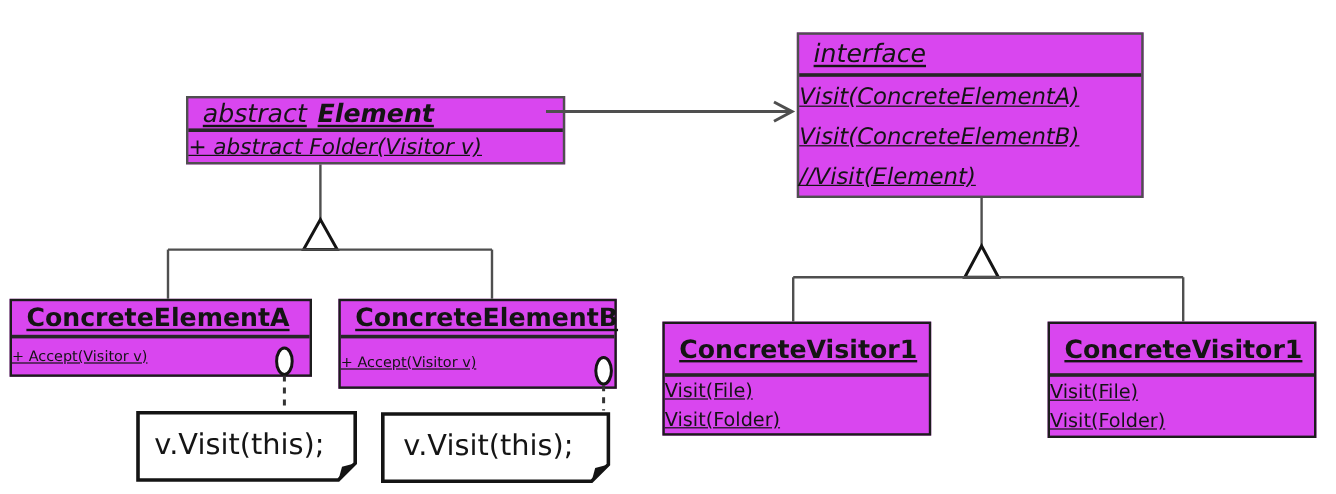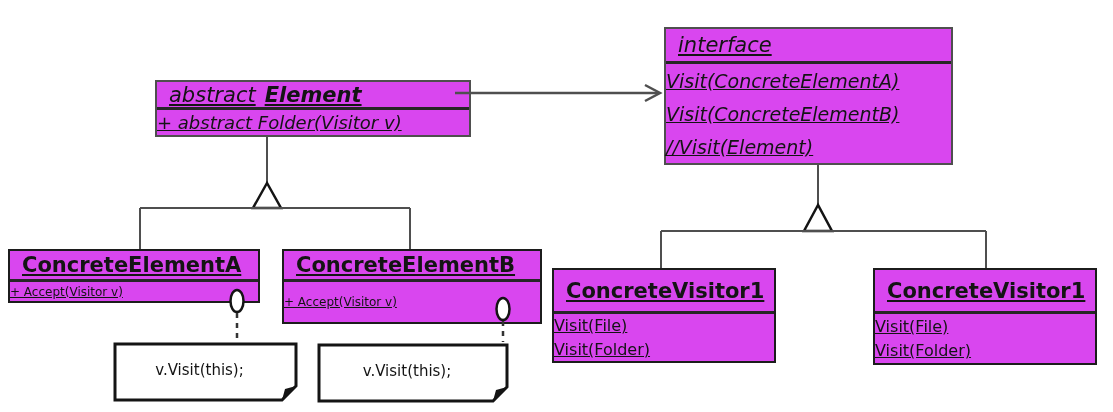--- a/index.html
+++ b/index.html
@@ -21,31 +21,31 @@
   .hdr .nm { font-weight:bold; }
   .hdr.ital .nm { font-style:italic; }
   .body { flex:1 1 auto; display:flex; flex-direction:column; }
   .row { flex:1 1 auto; display:flex; align-items:center; white-space:nowrap; }
   .row.ital { font-style:italic; }
   .note { position:absolute; }
   .note svg { position:absolute; left:0; top:0; }
   .note .note-text {
     position:absolute; left:0; top:0; right:12px; bottom:4px;
     display:flex; align-items:center; justify-content:center;
-    font-size:15px; white-space:nowrap;
+    font-size:24px; white-space:nowrap;
   }
   
   #box-element   { left:139px; top:80px;  width:316px; height:57px;margin-left:16px; }
   #box-element .hdr { height:28px; font-size:21px; }
   #box-element .row { font-size:18px; }
   #box-visitor   { left:664px; top:27px;  width:289px; height:138px; }
   #box-visitor .hdr { height:35px; }
   #box-visitor .row { font-size:19px; }
-  #box-cea       { left:8px;   top:249px; width:252px; height:54px; }
-  #box-ceb       { left:282px; top:249px; width:260px; height:75px; }
+  #box-cea       { left:8px;   top:249px; width:252px; height:65px; }
+  #box-ceb       { left:282px; top:249px; width:232px; height:75px; }
   #box-cea .hdr, #box-ceb .hdr { height:31px; }
   #box-cea .row, #box-ceb .row { font-size:12px; }
   #box-cv1       { left:552px; top:268px; width:224px; height:95px; }
   #box-cv2       { left:873px; top:268px; width:224px; height:97px; }
   #box-cv1 .hdr, #box-cv2 .hdr { height:44px;text-align:right; }
   #box-cv1 .row, #box-cv2 .row { font-size:16px; }
   #note-a { left:113px; top:342px; width:185px; height:60px; }
   #note-b { left:317px; top:343px; width:192px; height:60px; }
 </style>
 </head>

